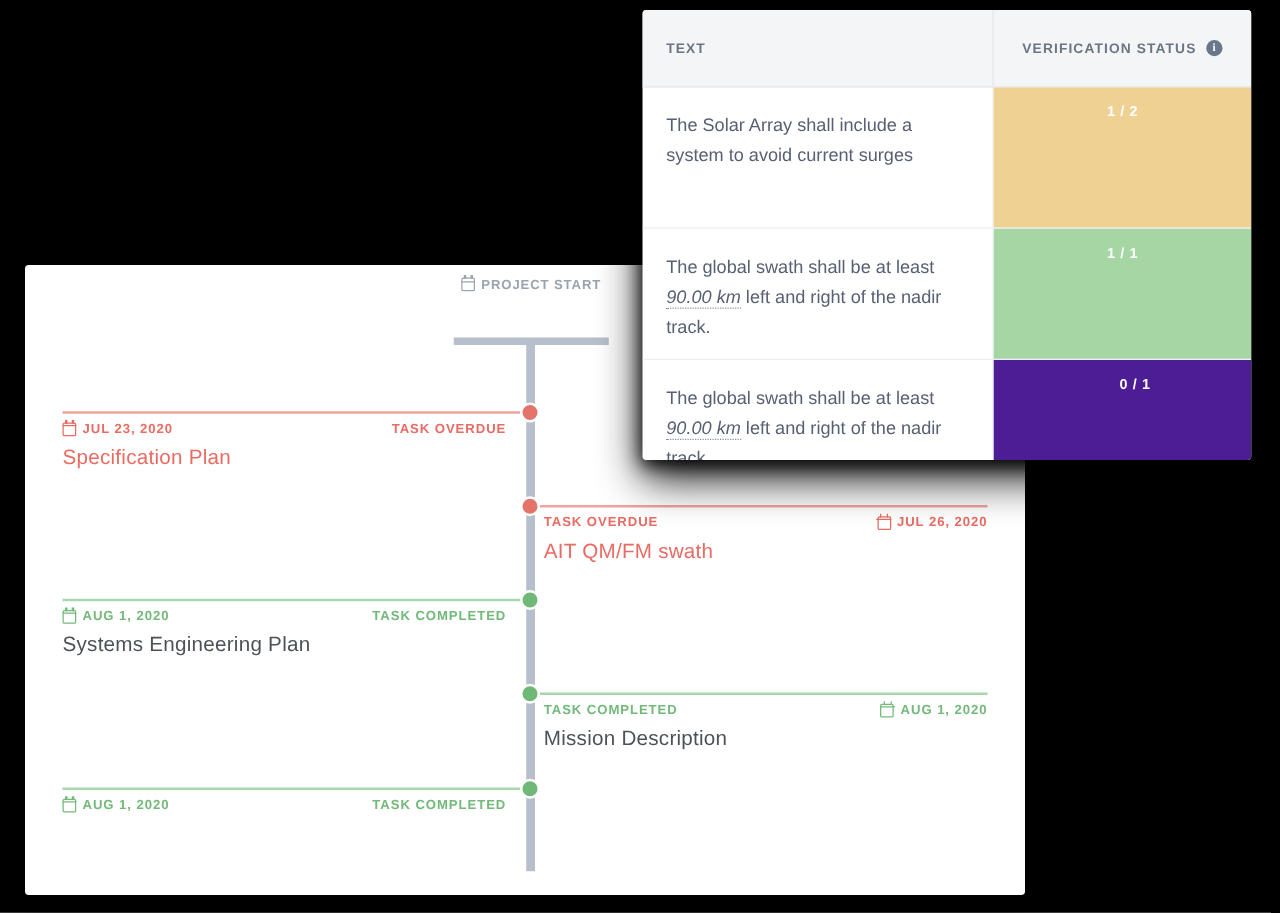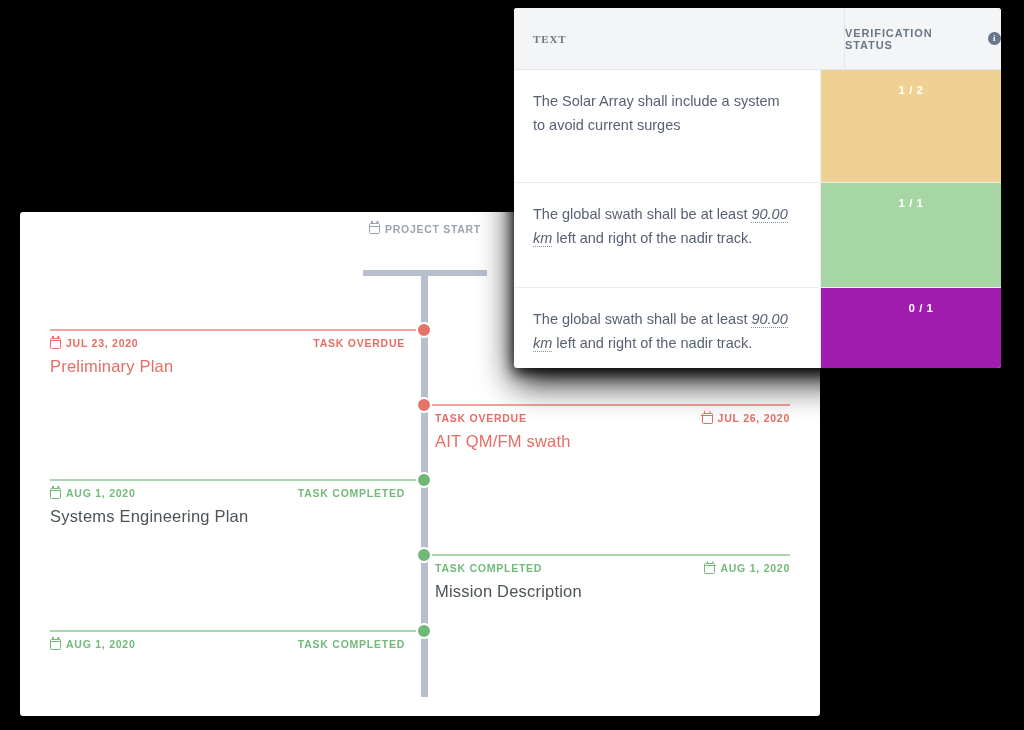--- a/index.html
+++ b/index.html
@@ -121,53 +121,53 @@
     display: flex;
     height: 62px;
     background: #f4f5f7;
     border-bottom: 1px solid #e3e6ea;
   }
   .th {
     display: flex; align-items: center;
     font-size: 11px; font-weight: bold; letter-spacing: .9px;
     color: #6b7684;
   }
-  .th-text { width: 331px; padding-left: 19px; border-right: 1px solid #e3e6ea; font-family: Liberation Serif, serif; }
+  .th-text { width: 281px; padding-left: 19px; border-right: 1px solid #e3e6ea; }
   .th-status { flex: 1; justify-content: center; gap: 8px; }
   .info-icon {
     display: inline-flex; align-items: center; justify-content: center;
     width: 13px; height: 13px; border-radius: 50%;
     background: #69778a; color: #ffffff;
     font-size: 9px; font-weight: bold;
     font-family: "Liberation Serif", serif;
     line-height: 1;
   }
   .trow { display: flex; border-bottom: 1px solid #eceef1; }
   .trow:last-child { border-bottom: none; }
   .td-text {
-    width: 307px;
+    width: 281px;
     padding: 19px 26px 19px 19px;
     border-right: 1px solid #eceef1;
     font-size: 14.5px; line-height: 24px; color: #586074;
   }
   .td-text .val {
     font-style: italic;
     border-bottom: 1px dotted #8a91a3;
     margin-top: 32px;
   }
   .td-status {
     flex: 1;
     padding-top: 14px;
     text-align: center;
     font-size: 11.5px; font-weight: bold; letter-spacing: .5px;
     color: #ffffff;
   }
   .s-amber { background: #efd194; }
   .s-green { background: #a5d6a4; }
-  .s-red   { background: #a21caf; padding-left: 20px; }
+  .s-red   { background: #4c1d95; padding-left: 20px; }
   .r1 { height: 113px; }
   .r2 { height: 105px; }
   .r3 { height: 80px; }
 </style>
 </head>
 <body>
 
 <div class="stage">
 
   <div class="timeline-card">
@@ -185,21 +185,21 @@
     <div class="row left" style="top:117px">
       <div class="bar red"></div>
       <div class="dot red"></div>
       <div class="meta red">
         <span class="date">
           <span class="cal"></span>
           <span>JUL 23, 2020</span>
         </span>
         <span>TASK OVERDUE</span>
       </div>
-      <div class="title red">Preliminary Plan</div>
+      <div class="title red">Specification Plan</div>
     </div>
 
     <div class="row right" style="top:192px">
       <div class="bar red"></div>
       <div class="dot red"></div>
       <div class="meta red">
         <span>TASK OVERDUE</span>
         <span class="date">
           <span class="cal"></span>
           <span>JUL 26, 2020</span>

